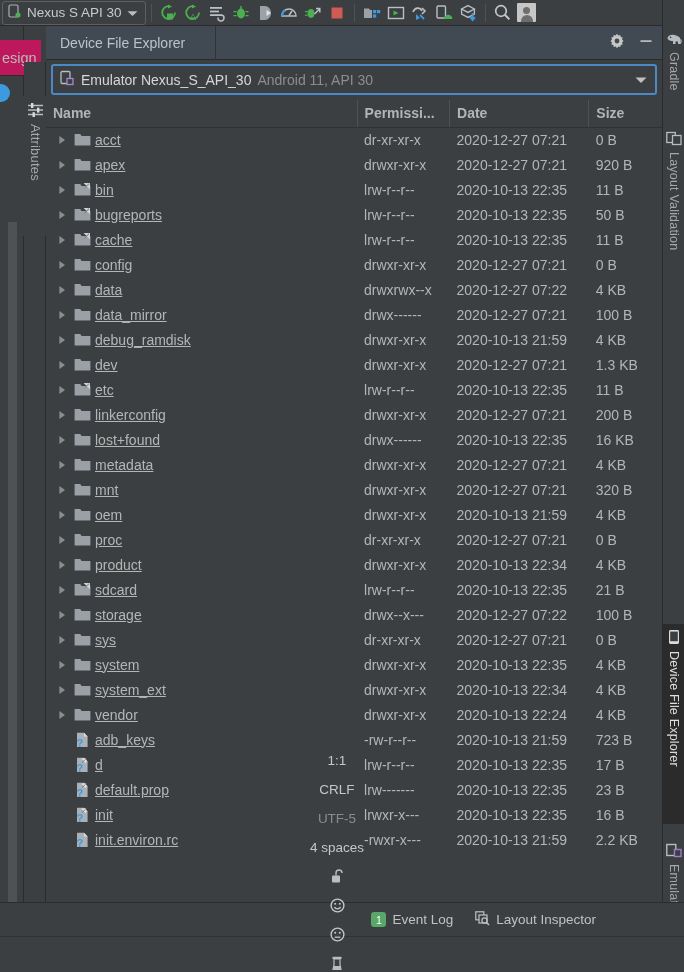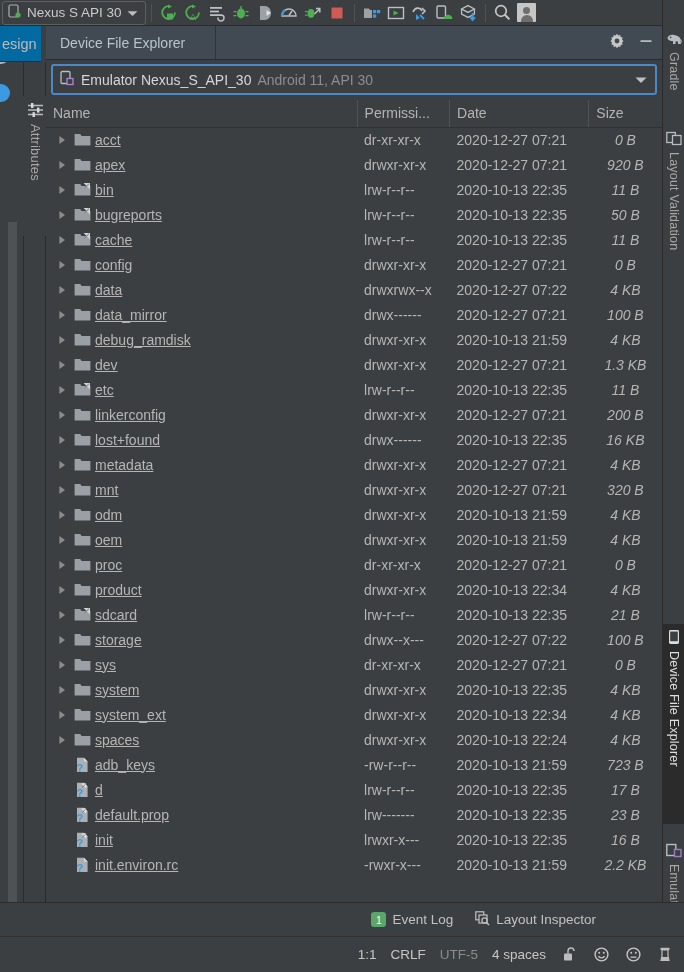--- a/index.html
+++ b/index.html
@@ -36,22 +36,22 @@
   }
   .avatar i{ display:block;width:12px;height:7px;background:#6e6e6e;border-radius:6px 6px 0 0; }
   .avatar b{ position:absolute;width:7px;height:7px;background:#6e6e6e;border-radius:50%;margin-bottom:8px;}
 
   
   #left-rail{
     position:absolute; left:0; top:26px; width:24px; height:895px;
     background:#3c3f41; border-right:1px solid #2b2b2b;
   }
   #left-design-tab{
-    position:absolute; left:0; top:26px; width:41px; height:36px;
-    background:#0369a1; border-bottom:1px solid #2b2b2b;
+    position:absolute; left:0; top:40px; width:41px; height:36px;
+    background:#be185d; border-bottom:1px solid #2b2b2b;
     color:#bbbbbb; font-size:14.5px; display:flex; align-items:center;
     padding-left:2px; overflow:hidden;
   }
   .mini-circle{ position:absolute; border-radius:50%; }
   #left-scroll-track{
     position:absolute;left:8px;top:196px;width:9px;height:690px;background:#3c3f41;
   }
   #left-scroll-thumb{
     position:absolute;left:8px;top:196px;width:9px;height:690px;
     background:#4e5254;border-radius:0;
@@ -123,33 +123,33 @@
 
   
   #table-wrap{ flex:1 1 auto; background:#3c3f41; overflow:hidden; position:relative;}
   table.files{ width:100%; border-collapse:collapse; table-layout:fixed; }
   table.files col.c-name{ width:306px; }
   table.files col.c-perm{ width:91px; }
   table.files col.c-date{ width:137px; }
   table.files col.c-size{ width:72px; }
   table.files thead th{
     height:27px; background:#3c3f41;
-    font-weight:normal; font-size:14px; color:#b4b4b4;
+    font-weight:bold; font-size:14px; color:#b4b4b4;
     text-align:left; padding:0 7px;
     border-bottom:1px solid #2f3133;
     border-right:1px solid #4f5254;
   }
   table.files thead th:last-child{ border-right:none; }
   table.files tbody td{
     height:25px; font-size:14px; color:#b5b5b5;
     padding:0 7px; white-space:nowrap; overflow:hidden;
   }
   td.name{ padding-left:4px;text-decoration:underline; }
   td.perm, td.date{ font-size:13.5px; }
-  td.size{ text-align:center; font-size:13.5px; padding-right:9px;font-style:italic;}
+  td.size{ text-align:left; font-size:13.5px; padding-right:9px;}
   td.date{ padding-left:6px; }
   td.perm{ padding-left:4px; }
 
   .namecell{ display:flex; align-items:center; gap:0; }
   .twisty{
     width:18px; flex:0 0 18px; display:flex; align-items:center; justify-content:center;
   }
   .twisty svg{ display:block; }
   .ficon{ width:22px; flex:0 0 22px; display:flex; align-items:center; justify-content:center;}
   .fname{ padding-left:2px; }
@@ -163,21 +163,21 @@
   }
   .status-item{ display:flex; align-items:center; gap:6px; }
   .badge{
     width:15px;height:15px;border-radius:3px;background:#59a869;
     color:#fff;font-size:10.5px;display:flex;align-items:center;justify-content:center;
   }
   #status-bottom{
     position:absolute; left:0; bottom:0; width:684px; height:36px;
     background:#3c3f41; border-top:1px solid #323232;
     display:flex; align-items:center; justify-content:flex-end; gap:14px;
-    padding-right:10px; color:#c6c6c6; font-size:13.5px;
+    padding-right:10px; color:#c6c6c6; font-size:13.5px;flex-direction:column;
   }
   #status-bottom .dim{ color:#8b8b8b; }
   .sb-ico{ width:18px;height:18px;display:flex;align-items:center;justify-content:center;font-size:15px;color:#bdbdbd;}
 </style>
 </head>
 <body>
 
 <div id="toolbar">
 
   <div class="device-combo">
@@ -758,40 +758,20 @@
                 <span class="twisty">
                   <svg width="10" height="10" viewBox="0 0 10 10">
                     <path d="M2.4 1 L8 5 L2.4 9 Z" fill="#8c8c8c"></path>
                   </svg>
                 </span>
                 <span class="ficon">
                   <svg width="17" height="15" viewBox="0 0 17 15">
                     <path d="M0.6 2 L6.2 2 L7.6 4 L16.4 4 L16.4 13.6 L0.6 13.6 Z" fill="#9aa0a6"></path>
                   </svg>
                 </span>
-                <span class="fname">odm</span>
-              </span>
-            </td>
-            <td class="perm">drwxr-xr-x</td>
-            <td class="date">2020-10-13 21:59</td>
-            <td class="size">4 KB</td>
-          </tr>
-          <tr>
-            <td class="name">
-              <span class="namecell">
-                <span class="twisty">
-                  <svg width="10" height="10" viewBox="0 0 10 10">
-                    <path d="M2.4 1 L8 5 L2.4 9 Z" fill="#8c8c8c"></path>
-                  </svg>
-                </span>
-                <span class="ficon">
-                  <svg width="17" height="15" viewBox="0 0 17 15">
-                    <path d="M0.6 2 L6.2 2 L7.6 4 L16.4 4 L16.4 13.6 L0.6 13.6 Z" fill="#9aa0a6"></path>
-                  </svg>
-                </span>
                 <span class="fname">oem</span>
               </span>
             </td>
             <td class="perm">drwxr-xr-x</td>
             <td class="date">2020-10-13 21:59</td>
             <td class="size">4 KB</td>
           </tr>
           <tr>
             <td class="name">
               <span class="namecell">
@@ -940,21 +920,21 @@
                 <span class="twisty">
                   <svg width="10" height="10" viewBox="0 0 10 10">
                     <path d="M2.4 1 L8 5 L2.4 9 Z" fill="#8c8c8c"></path>
                   </svg>
                 </span>
                 <span class="ficon">
                   <svg width="17" height="15" viewBox="0 0 17 15">
                     <path d="M0.6 2 L6.2 2 L7.6 4 L16.4 4 L16.4 13.6 L0.6 13.6 Z" fill="#9aa0a6"></path>
                   </svg>
                 </span>
-                <span class="fname">spaces</span>
+                <span class="fname">vendor</span>
               </span>
             </td>
             <td class="perm">drwxr-xr-x</td>
             <td class="date">2020-10-13 22:24</td>
             <td class="size">4 KB</td>
           </tr>
           <tr>
             <td class="name">
               <span class="namecell">
                 <span class="twisty"></span>

